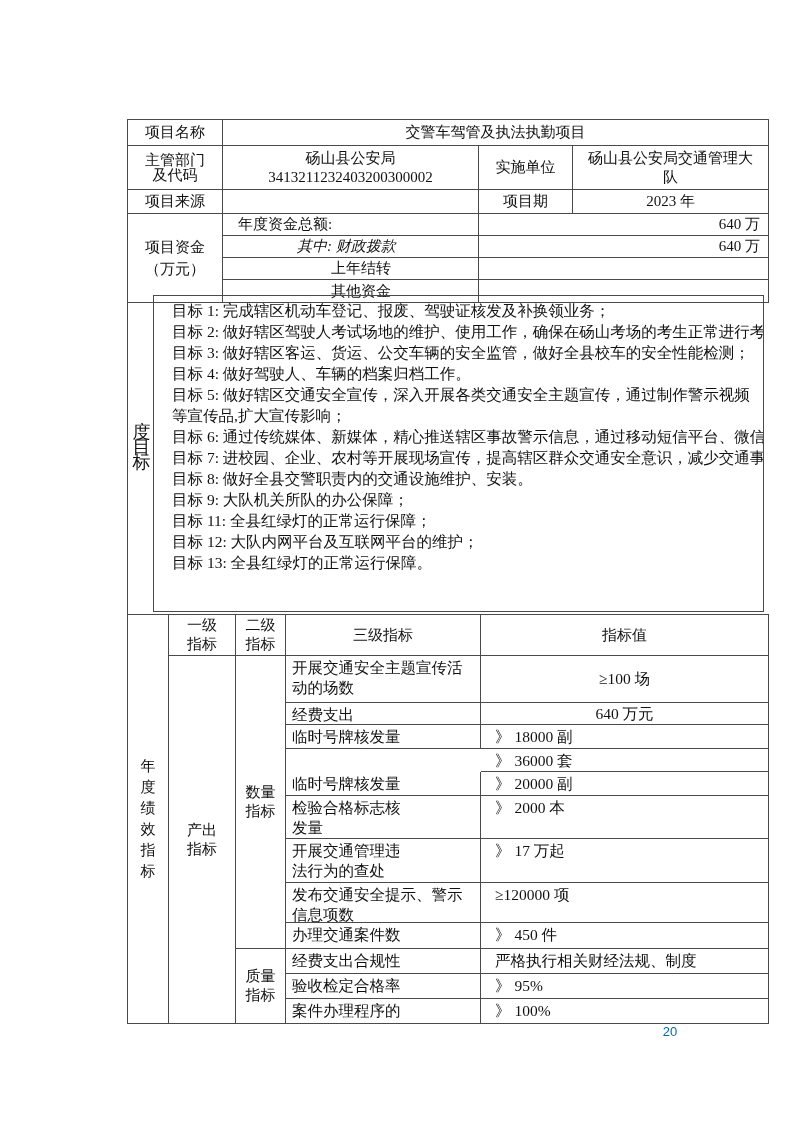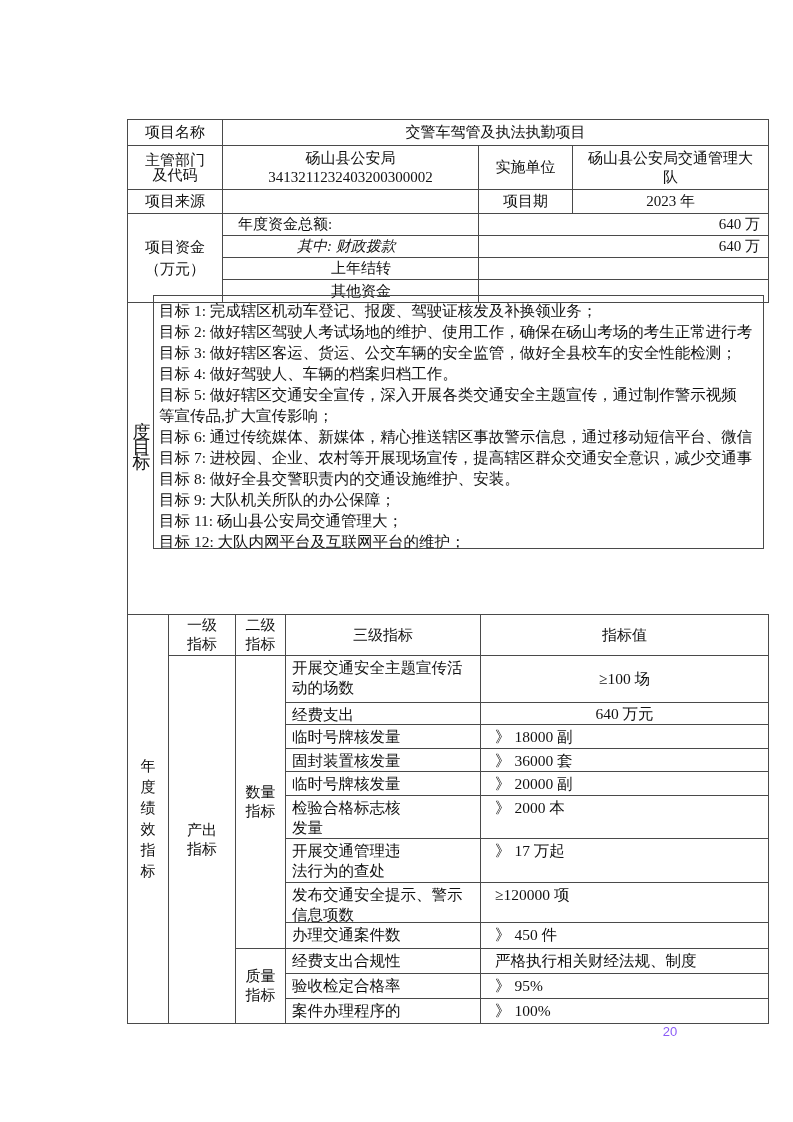--- a/index.html
+++ b/index.html
@@ -39,42 +39,42 @@
   #goals-strip {
     position: absolute; left: 127px; top: 280px; width: 27px; height: 334px;
     border-left: 1px solid var(--ln);
     display: flex; align-items: center; justify-content: center;
   }
   .vtext3 {
     width: 17px; font-size: 18px; line-height: 15px; text-align: center;
     word-break: break-all; white-space: pre-line;
   }
   #goals-box {
-    position: absolute; left: 153px; top: 295px; width: 611px; height: 254px;
-    border: 1px solid var(--ln); overflow: hidden; padding: 4px 0 0 5px;
+    position: absolute; left: 153px; top: 295px; width: 611px; height: 317px;
+    border: 1px solid var(--ln); overflow: hidden; padding: 4px 0 0 18px;
   }
   .goal-line { white-space: nowrap; font-size: 15.5px; line-height: 21px; overflow: hidden; }
 
   
   #ind-table {
     left: 127px; top: 614px; width: 642px;
     grid-template-columns: 41px 67px 50px 195px 287px;
     grid-template-rows: 41px 47px 22px 24px 23px 24px 43px 44px 40px 26px 25px 25px 24px;
   }
   .vtext6 {
     width: 17px; font-size: 15px; line-height: 21px; text-align: center;
     word-break: break-all; white-space: pre-line;
   }
   .ind-name { align-items: flex-start; padding: 2px 6px; white-space: pre-line; font-size: 15.5px; line-height: 20px; }
   .ind-val  { align-items: flex-start; padding: 2px 4px 2px 14px; font-size: 15.5px; line-height: 20px; }
   .ind-val-ctr { justify-content: center; align-items: center; padding-left: 4px; }
 
   #page-number {
     position: absolute; left: 652px; top: 1024px; width: 36px; text-align: center;
-    font-family: "Liberation Sans", "DejaVu Sans", sans-serif; font-size: 13px; color: #8b5cf6;
+    font-family: "Liberation Sans", "DejaVu Sans", sans-serif; font-size: 13px; color: #0369a1;
   }
 </style>
 </head>
 <body>
 
 <div id="canvas">
 
   <div id="info-table" class="tbl">
     <div class="c ctr" style="grid-area:1/1/2/2">项目名称</div>
     <div class="c ctr er" style="grid-area:1/2/2/5">交警车驾管及执法执勤项目</div>
@@ -114,21 +114,21 @@
     <div class="goal-line">目标 1: 完成辖区机动车登记、报废、驾驶证核发及补换领业务；</div>
     <div class="goal-line">目标 2: 做好辖区驾驶人考试场地的维护、使用工作，确保在砀山考场的考生正常进行考</div>
     <div class="goal-line">目标 3: 做好辖区客运、货运、公交车辆的安全监管，做好全县校车的安全性能检测；</div>
     <div class="goal-line">目标 4: 做好驾驶人、车辆的档案归档工作。</div>
     <div class="goal-line">目标 5: 做好辖区交通安全宣传，深入开展各类交通安全主题宣传，通过制作警示视频</div>
     <div class="goal-line">等宣传品,扩大宣传影响；</div>
     <div class="goal-line">目标 6: 通过传统媒体、新媒体，精心推送辖区事故警示信息，通过移动短信平台、微信</div>
     <div class="goal-line">目标 7: 进校园、企业、农村等开展现场宣传，提高辖区群众交通安全意识，减少交通事</div>
     <div class="goal-line">目标 8: 做好全县交警职责内的交通设施维护、安装。</div>
     <div class="goal-line">目标 9: 大队机关所队的办公保障；</div>
-    <div class="goal-line">目标 11: 砀山县公安局交通管理大；</div>
+    <div class="goal-line">目标 11: 全县红绿灯的正常运行保障；</div>
     <div class="goal-line">目标 12: 大队内网平台及互联网平台的维护；</div>
     <div class="goal-line">目标 13: 全县红绿灯的正常运行保障。</div>
   </div>
 
   <div id="ind-table" class="tbl">
     <div class="c ctr eb" style="grid-area:1/1/14/2">
       <div class="vtext6">年度绩效指标</div>
     </div>
 
     <div class="c ctr pre" style="grid-area:1/2/2/3">一级
@@ -148,21 +148,20 @@
     <div class="c ind-name" style="grid-area:2/4/3/5">开展交通安全主题宣传活
 动的场数</div>
     <div class="c ind-val ind-val-ctr er" style="grid-area:2/5/3/6">≥100 场</div>
 
     <div class="c ind-name" style="grid-area:3/4/4/5">经费支出</div>
     <div class="c ind-val ind-val-ctr er" style="grid-area:3/5/4/6">640 万元</div>
 
     <div class="c ind-name" style="grid-area:4/4/5/5">临时号牌核发量</div>
     <div class="c ind-val er" style="grid-area:4/5/5/6">》 18000 副</div>
 
-    <div class="c ind-name" style="grid-area:5/4/6/5">固封装置核发量</div>
     <div class="c ind-val er" style="grid-area:5/5/6/6">》 36000 套</div>
 
     <div class="c ind-name" style="grid-area:6/4/7/5">临时号牌核发量</div>
     <div class="c ind-val er" style="grid-area:6/5/7/6">》 20000 副</div>
 
     <div class="c ind-name" style="grid-area:7/4/8/5">检验合格标志核
 发量</div>
     <div class="c ind-val er" style="grid-area:7/5/8/6">》 2000 本</div>
 
     <div class="c ind-name" style="grid-area:8/4/9/5">开展交通管理违

